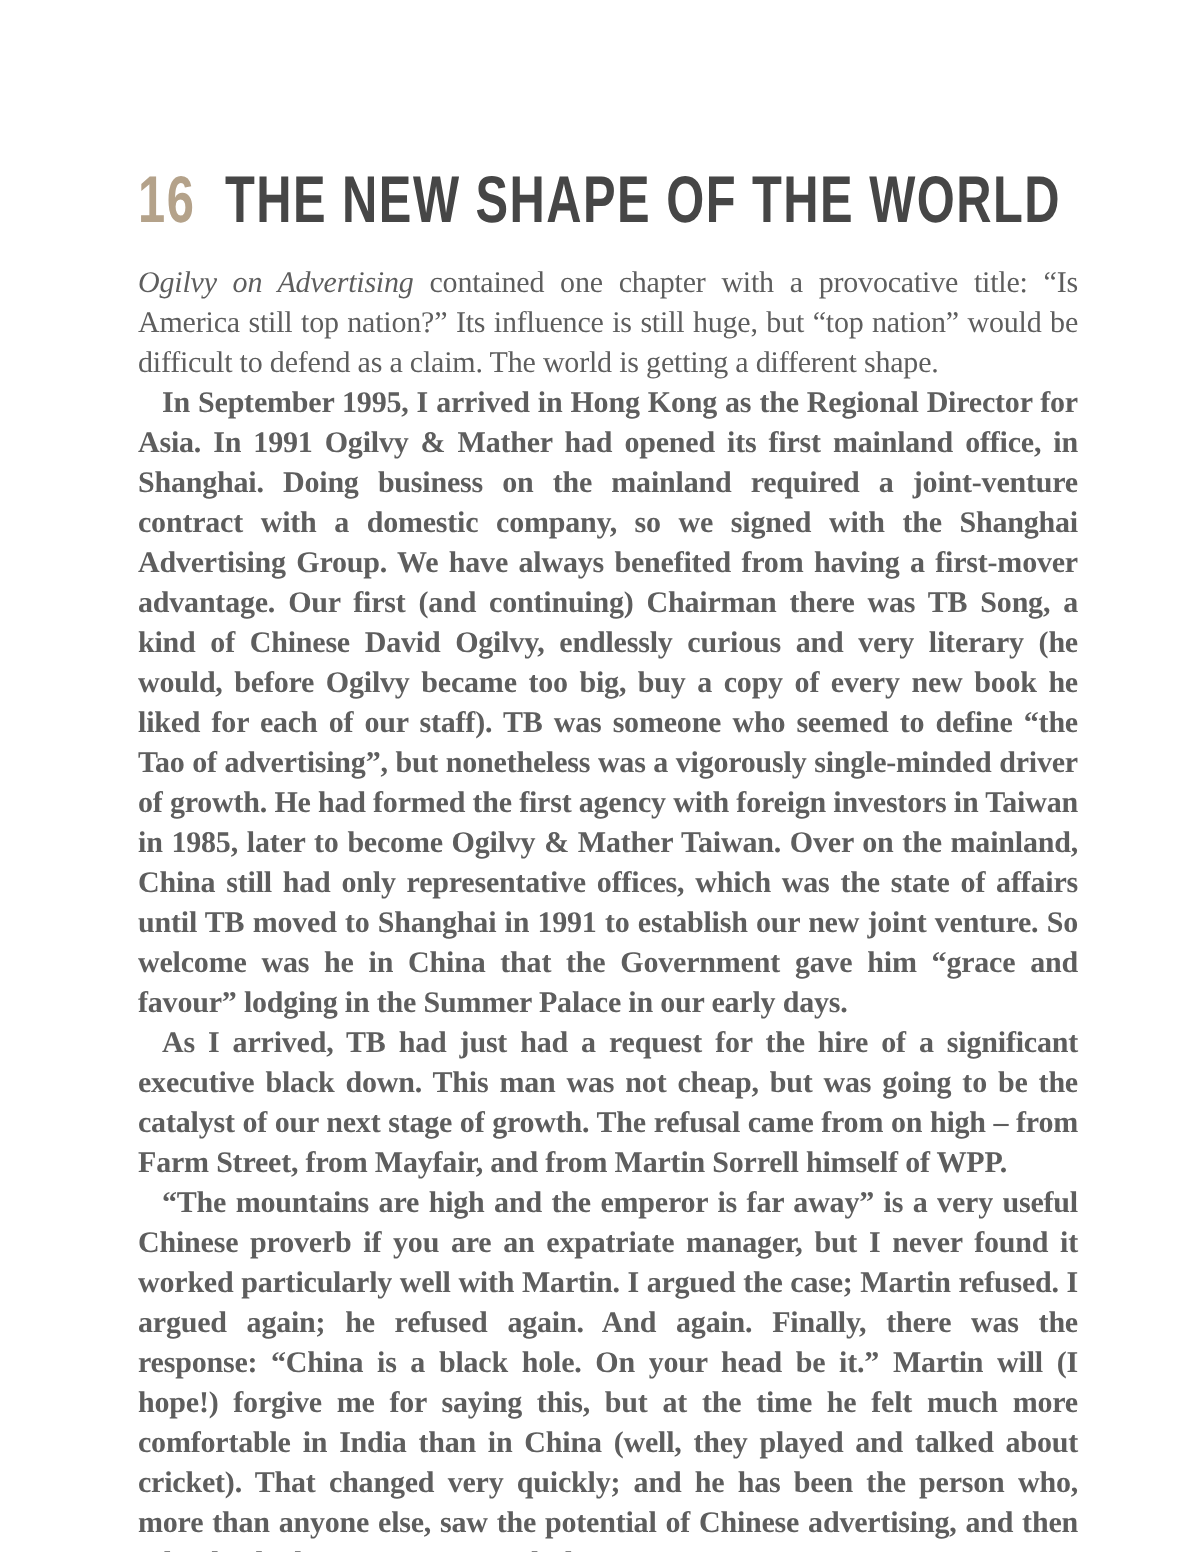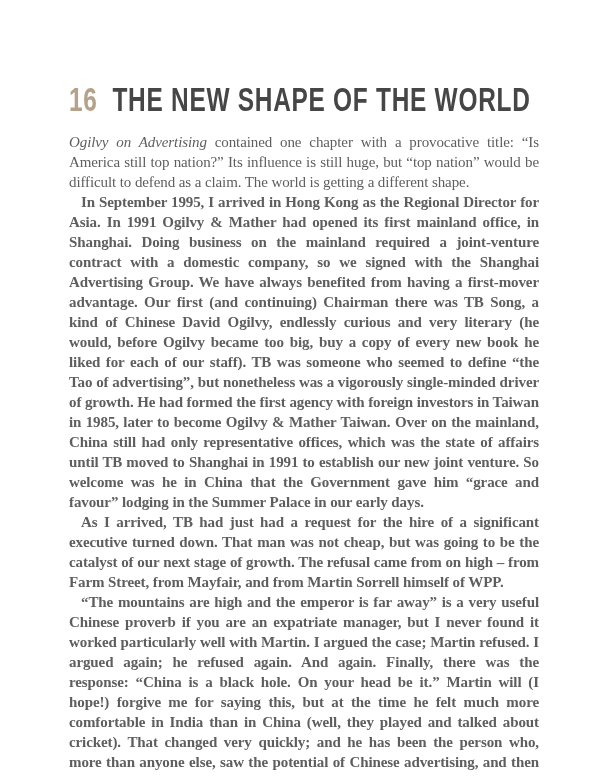--- a/index.html
+++ b/index.html
@@ -68,18 +68,18 @@
 <div class="page">
   <div class="content">
 
     <h1 class="chapter-heading">
       <span class="heading-inner"><span class="chapter-number">16</span><span class="chapter-title">THE NEW SHAPE OF THE WORLD</span></span>
     </h1>
 
     <div class="body-text">
       <p><span class="italic-lead">Ogilvy on Advertising</span><span> contained one chapter with a provocative title: “Is America still top nation?” Its influence is still huge, but “top nation” would be difficult to defend as a claim. The world is getting a different shape.</span></p>
       <p>In September 1995, I arrived in Hong Kong as the Regional Director for Asia. In 1991 Ogilvy &amp; Mather had opened its first mainland office, in Shanghai. Doing business on the mainland required a joint-venture contract with a domestic company, so we signed with the Shanghai Advertising Group. We have always benefited from having a first-mover advantage. Our first (and continuing) Chairman there was TB Song, a kind of Chinese David Ogilvy, endlessly curious and very literary (he would, before Ogilvy became too big, buy a copy of every new book he liked for each of our staff). TB was someone who seemed to define “the Tao of advertising”, but nonetheless was a vigorously single-minded driver of growth. He had formed the first agency with foreign investors in Taiwan in 1985, later to become Ogilvy &amp; Mather Taiwan. Over on the mainland, China still had only representative offices, which was the state of affairs until TB moved to Shanghai in 1991 to establish our new joint venture. So welcome was he in China that the Government gave him “grace and favour” lodging in the Summer Palace in our early days.</p>
-      <p>As I arrived, TB had just had a request for the hire of a significant executive turned down. That man was not cheap, but was going to be the catalyst of our next stage of growth. The refusal came from on high – from Farm Street, from Mayfair, and from Martin Sorrell himself of WPP.</p>
+      <p>As I arrived, TB had just had a request for the hire of a significant executive black down. This man was not cheap, but was going to be the catalyst of our next stage of growth. The refusal came from on high – from Farm Street, from Mayfair, and from Martin Sorrell himself of WPP.</p>
       <p>“The mountains are high and the emperor is far away” is a very useful Chinese proverb if you are an expatriate manager, but I never found it worked particularly well with Martin. I argued the case; Martin refused. I argued again; he refused again. And again. Finally, there was the response: “China is a black hole. On your head be it.” Martin will (I hope!) forgive me for saying this, but at the time he felt much more comfortable in India than in China (well, they played and talked about cricket). That changed very quickly; and he has been the person who, more than anyone else, saw the potential of Chinese advertising, and then relentlessly drove WPP’s growth there.</p>
     </div>
 
   </div>
 </div>
 
 </body></html>

